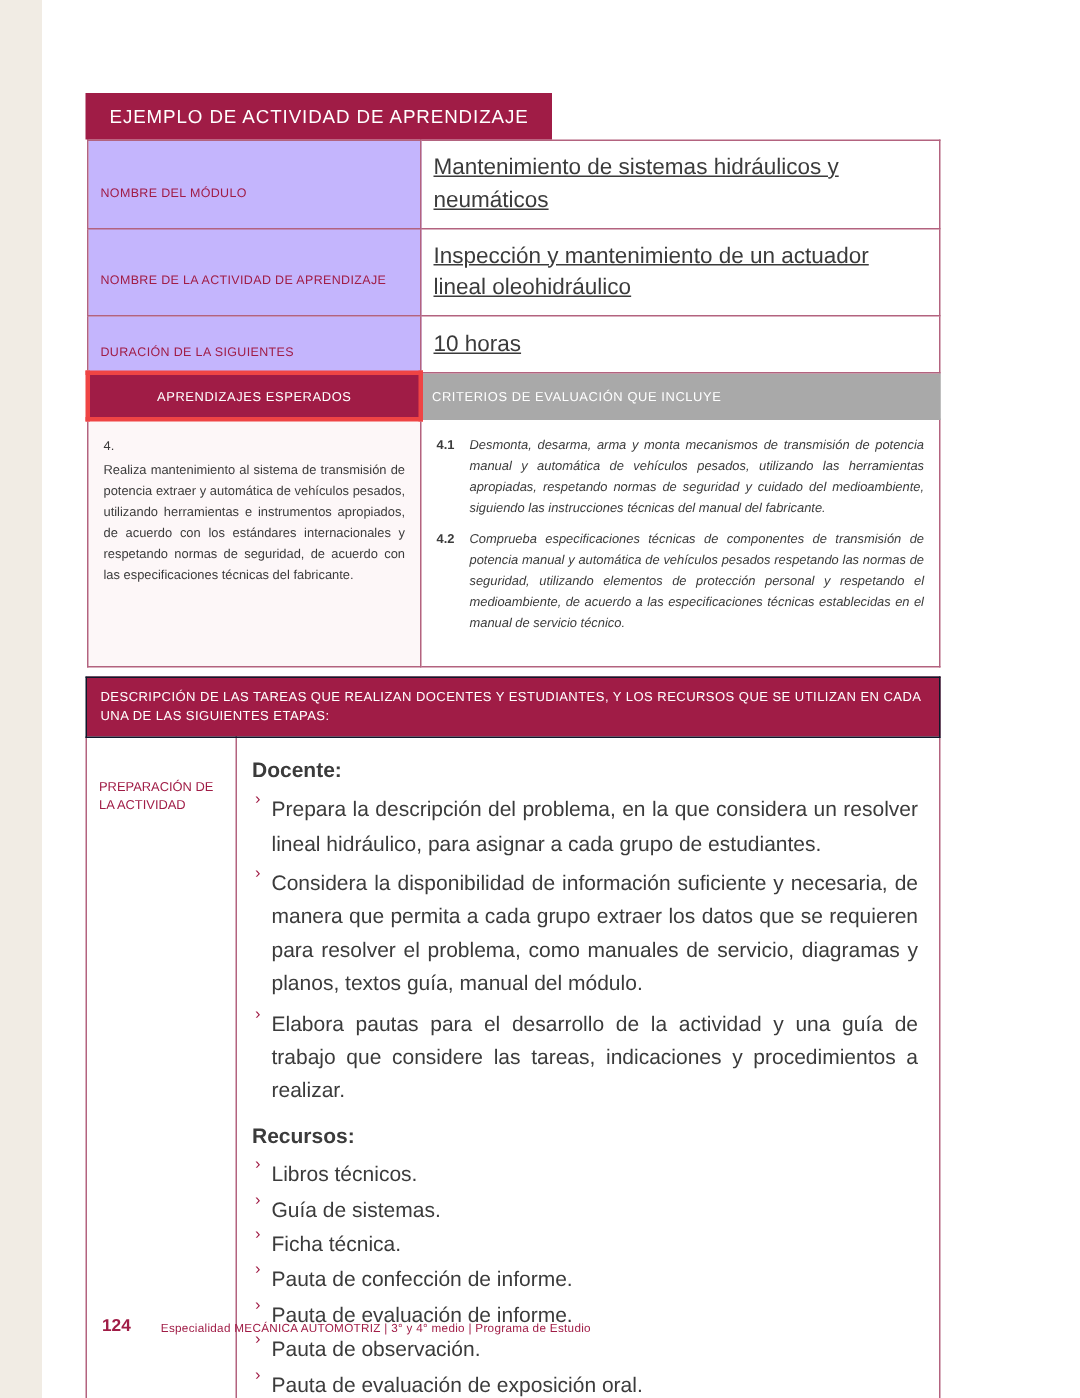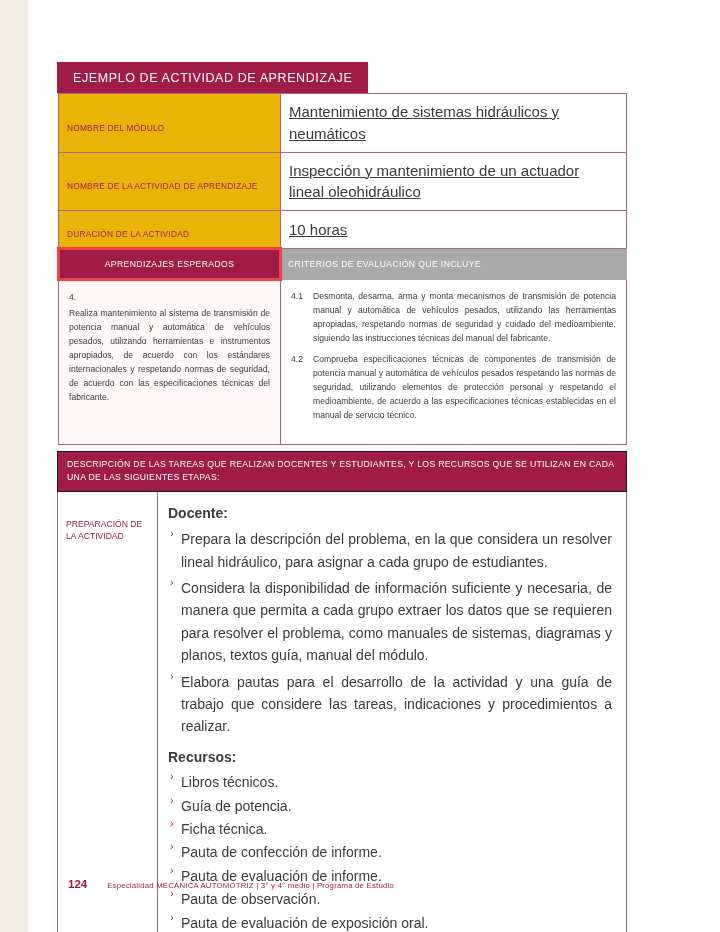--- a/index.html
+++ b/index.html
@@ -54,21 +54,21 @@
     padding: 6px 8px;
     font-size: 8.6px;
     line-height: 1.45;
     color: #3b3b3b;
   }
   .lbl {
     width: 222px;
     color: #a01c46;
     font-size: 8.3px;
     letter-spacing: 0.25px;
-    background: #eab308;
+    background: #c4b5fd;
     vertical-align: middle;
     padding-top: 17px;
     padding-bottom: 7px;
   }
   .val {
     color: #3b3b3b;
     vertical-align: middle;
     padding-top: 7px;
     padding-bottom: 7px;
     font-size: 15px;
@@ -109,24 +109,26 @@
     padding: 10px 10px 14px 10px;
     text-align: justify;
   }
   .crit-item {
     display: flex;
     margin-bottom: 7px;
   }
   .crit-item .ci-num {
     width: 22px;
     flex: 0 0 22px;
+    font-weight: bold;
   }
   .crit-item .ci-txt {
     flex: 1 1 auto;
     text-align: justify;
+    font-style: italic;
   }
   
   .meth-lbl {
     color: #a01c46;
     font-size: 8.3px;
     letter-spacing: 0.25px;
     vertical-align: middle;
     padding-top: 9px;
     padding-bottom: 9px;
   }
@@ -231,31 +233,31 @@
       <tbody>
         <tr>
           <td class="lbl">NOMBRE DEL MÓDULO</td>
           <td class="val">Mantenimiento de sistemas hidráulicos y neumáticos</td>
         </tr>
         <tr>
           <td class="lbl">NOMBRE DE LA ACTIVIDAD DE APRENDIZAJE</td>
           <td class="val">Inspección y mantenimiento de un actuador lineal oleohidráulico</td>
         </tr>
         <tr>
-          <td class="lbl">DURACIÓN DE LA ACTIVIDAD</td>
+          <td class="lbl">DURACIÓN DE LA SIGUIENTES</td>
           <td class="val">10 horas</td>
         </tr>
         <tr>
           <td class="band-left">APRENDIZAJES ESPERADOS</td>
           <td class="band-right">CRITERIOS DE EVALUACIÓN QUE INCLUYE</td>
         </tr>
         <tr>
           <td class="learn">
             <span class="num">4.</span>
-            <span>Realiza mantenimiento al sistema de transmisión de potencia manual y automática de vehículos pesados, utilizando herramientas e instrumentos apropiados, de acuerdo con los estándares internacionales y respetando normas de seguridad, de acuerdo con las especificaciones técnicas del fabricante.</span>
+            <span>Realiza mantenimiento al sistema de transmisión de potencia extraer y automática de vehículos pesados, utilizando herramientas e instrumentos apropiados, de acuerdo con los estándares internacionales y respetando normas de seguridad, de acuerdo con las especificaciones técnicas del fabricante.</span>
           </td>
           <td class="crit">
             <div class="crit-item">
               <div class="ci-num">4.1</div>
               <div class="ci-txt">Desmonta, desarma, arma y monta mecanismos de transmisión de potencia manual y automática de vehículos pesados, utilizando las herramientas apropiadas, respetando normas de seguridad y cuidado del medioambiente, siguiendo las instrucciones técnicas del manual del fabricante.</div>
             </div>
             <div class="crit-item">
               <div class="ci-num">4.2</div>
               <div class="ci-txt">Comprueba especificaciones técnicas de componentes de transmisión de potencia manual y automática de vehículos pesados respetando las normas de seguridad, utilizando elementos de protección personal y respetando el medioambiente, de acuerdo a las especificaciones técnicas establecidas en el manual de servicio técnico.</div>
             </div>
@@ -272,27 +274,27 @@
       <tbody>
         <tr>
           <td class="desc-band" colspan="2">DESCRIPCIÓN DE LAS TAREAS QUE REALIZAN DOCENTES Y ESTUDIANTES, Y LOS RECURSOS QUE SE UTILIZAN EN CADA UNA DE LAS SIGUIENTES ETAPAS:</td>
         </tr>
         <tr>
           <td class="stage-lbl">PREPARACIÓN DE LA ACTIVIDAD</td>
           <td class="stage-body">
             <div class="role">Docente:</div>
             <ul class="arrow">
               <li>Prepara la descripción del problema, en la que considera un resolver lineal hidráulico, para asignar a cada grupo de estudiantes.</li>
-              <li>Considera la disponibilidad de información suficiente y necesaria, de manera que permita a cada grupo extraer los datos que se requieren para resolver el problema, como manuales de sistemas, diagramas y planos, textos guía, manual del módulo.</li>
+              <li>Considera la disponibilidad de información suficiente y necesaria, de manera que permita a cada grupo extraer los datos que se requieren para resolver el problema, como manuales de servicio, diagramas y planos, textos guía, manual del módulo.</li>
               <li>Elabora pautas para el desarrollo de la actividad y una guía de trabajo que considere las tareas, indicaciones y procedimientos a realizar.</li>
             </ul>
             <div class="res-title">Recursos:</div>
             <ul class="arrow tight">
               <li>Libros técnicos.</li>
-              <li>Guía de potencia.</li>
+              <li>Guía de sistemas.</li>
               <li>Ficha técnica.</li>
               <li>Pauta de confección de informe.</li>
               <li>Pauta de evaluación de informe.</li>
               <li>Pauta de observación.</li>
               <li>Pauta de evaluación de exposición oral.</li>
               <li>Proyector de multimedia.</li>
               <li>Comprueba.</li>
             </ul>
             <div class="tri"></div>
           </td>

